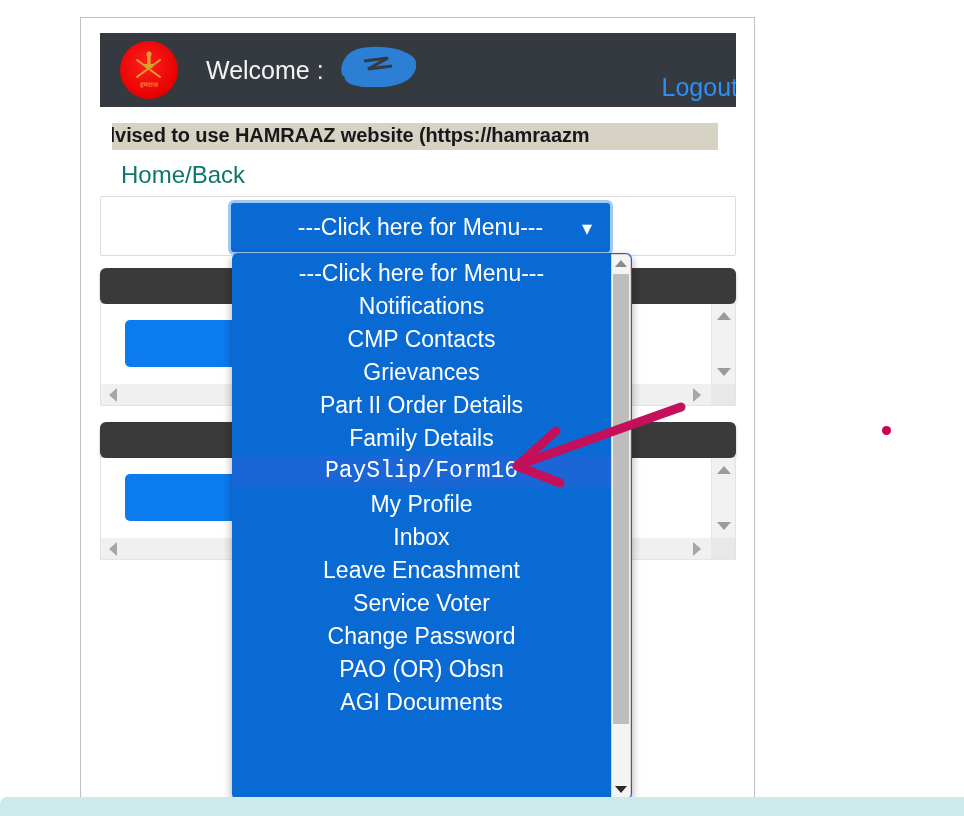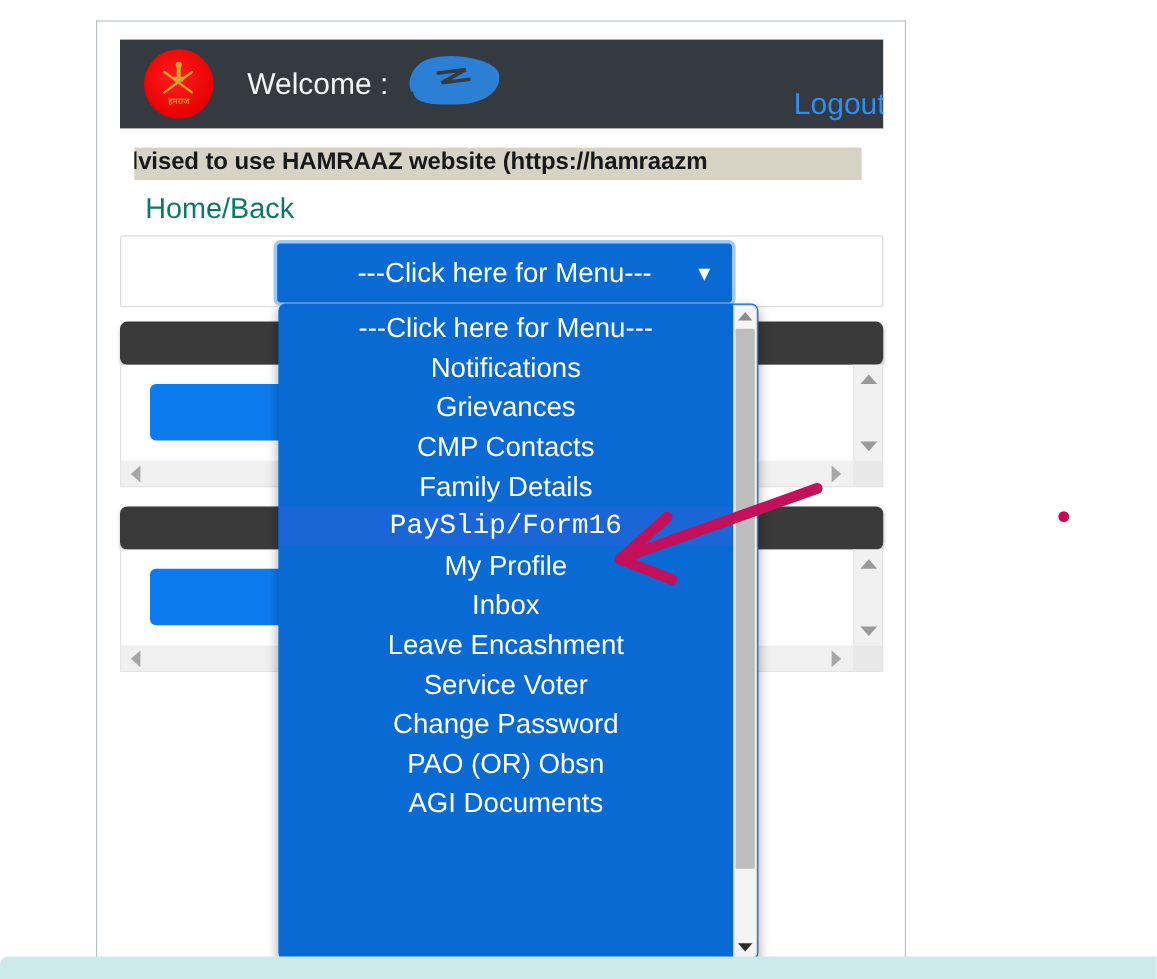--- a/index.html
+++ b/index.html
@@ -412,22 +412,23 @@
 
   <div class="select-closed">
     <span>---Click here for Menu---</span>
     <span class="chev">▾</span>
   </div>
 
   <div class="dropdown">
     <div class="dd-list" id="dd-list">
         <div class="dd-item">---Click here for Menu---</div>
         <div class="dd-item">Notifications</div>
+        <div class="dd-item">CMP Contacts</div>
         <div class="dd-item">Grievances</div>
-        <div class="dd-item">CMP Contacts</div>
+        <div class="dd-item">Part II Order Details</div>
         <div class="dd-item">Family Details</div>
         <div class="dd-item selected">PaySlip/Form16</div>
         <div class="dd-item">My Profile</div>
         <div class="dd-item">Inbox</div>
         <div class="dd-item">Leave Encashment</div>
         <div class="dd-item">Service Voter</div>
         <div class="dd-item">Change Password</div>
         <div class="dd-item">PAO (OR) Obsn</div>
         <div class="dd-item">AGI Documents</div>
       </div>

